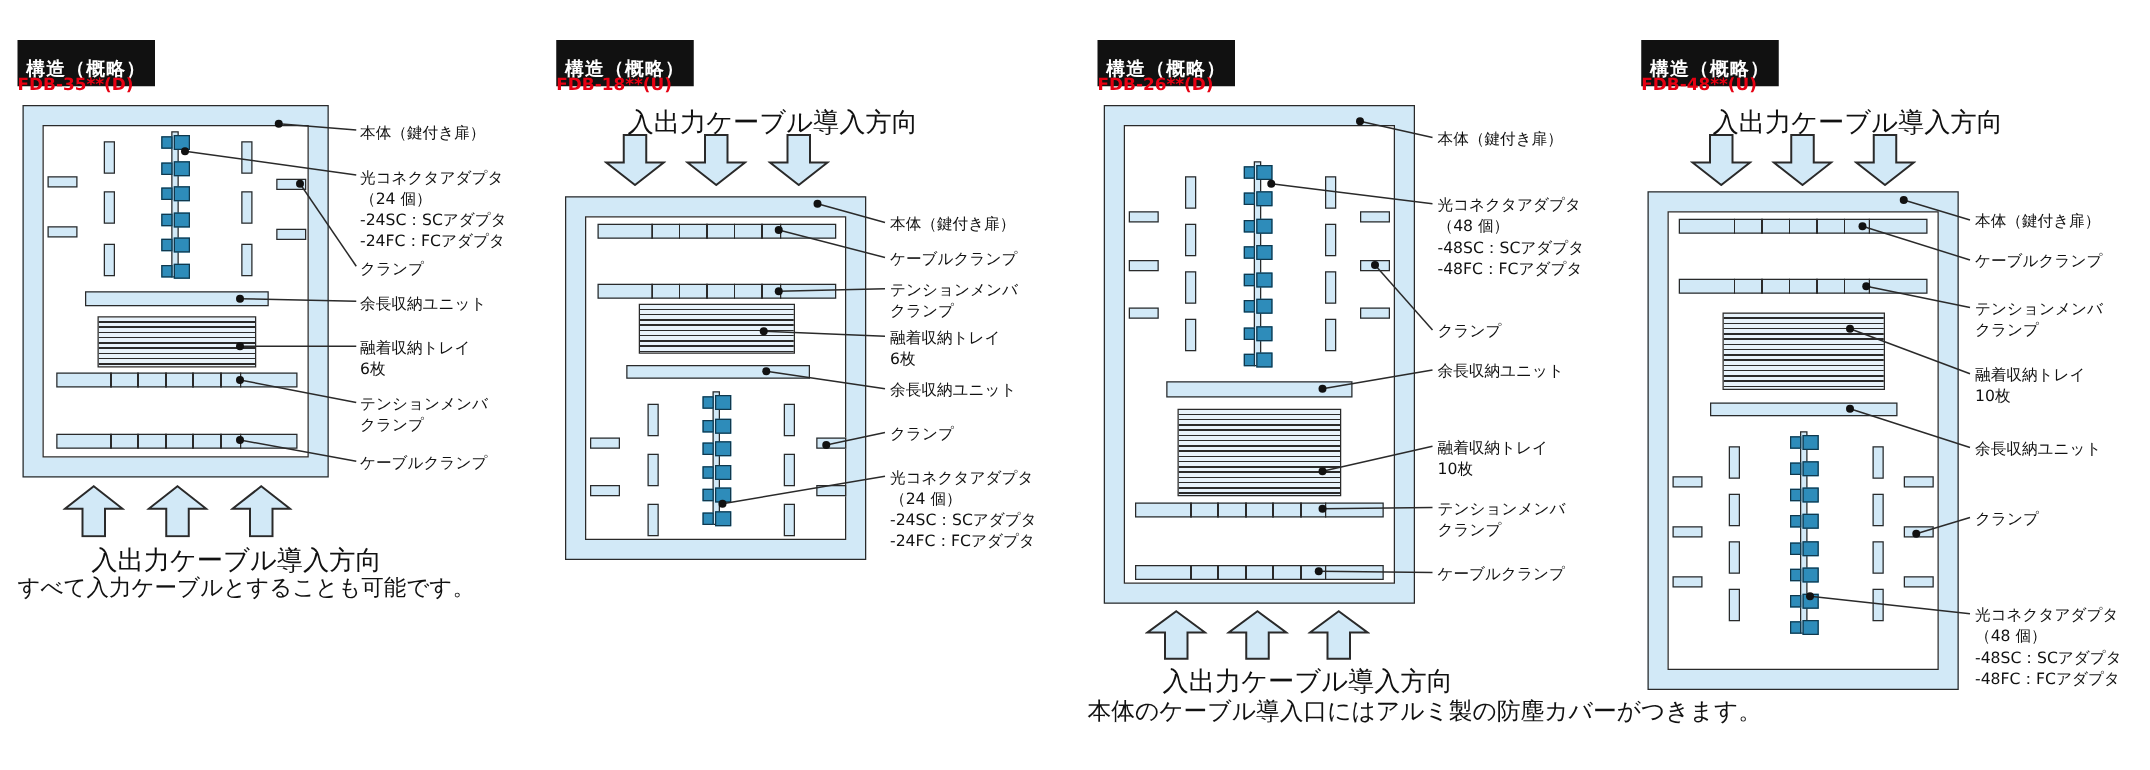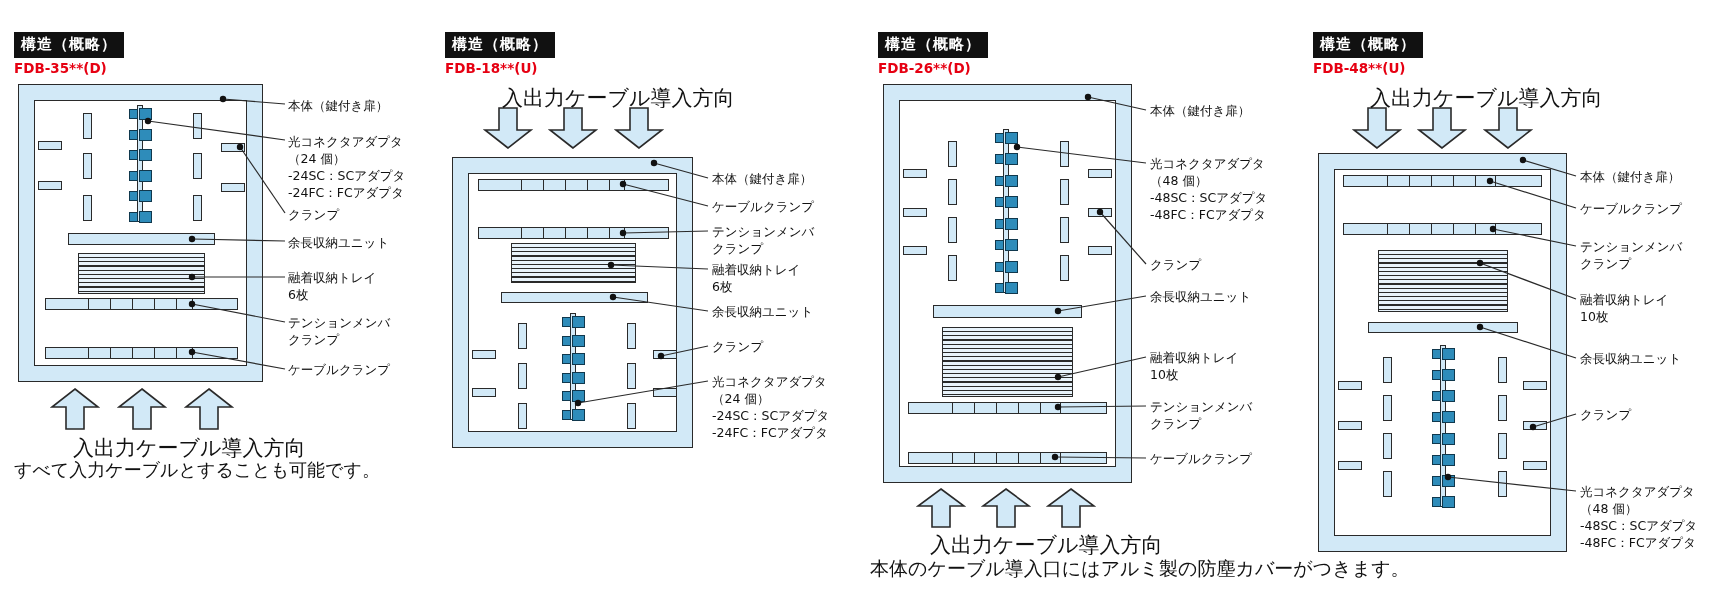--- a/index.html
+++ b/index.html
@@ -6,21 +6,21 @@
     --lb:#d2e9f7;      
     --lb2:#e8f3fb;     
     --dk:#2a2a2a;      
     --red:#e60012;
     --teal:#2e8cba;
   }
   *{box-sizing:border-box;margin:0;padding:0}
   body{font-family:"DejaVu Sans","Liberation Sans",sans-serif;background:#fff}
   .canvas{position:relative;width:1720px;height:616px;background:#fff;overflow:hidden}
   .hdr{position:absolute;background:#111;color:#fff;font-size:15px;font-weight:bold;
-       padding:3px 7px 4px;letter-spacing:1px;white-space:nowrap;z-index:4}
+       padding:14px 7px 4px;letter-spacing:1px;white-space:nowrap;z-index:4}
   .mdl{position:absolute;color:var(--red);font-size:13.5px;font-weight:bold;white-space:nowrap;z-index:4}
   .cab{position:absolute;background:var(--lb);border:1.6px solid var(--dk);z-index:1}
   .cabin{position:absolute;inset:15px;background:#fff;border:1.6px solid var(--dk)}
   .bar{position:absolute;background:var(--lb);border:1.4px solid var(--dk)}
   .segs{position:absolute;top:-1px;bottom:-1px;
         background:repeating-linear-gradient(to right,var(--dk) 0 1.3px,transparent 1.3px 22px);
         border-right:1.3px solid var(--dk)}
   .tray{position:absolute;border:1.4px solid var(--dk);
         background:repeating-linear-gradient(to bottom,var(--lb2) 0 3px,var(--dk) 3px 4.2px)}
   .strip{position:absolute;width:6px;background:var(--lb);border:1.2px solid var(--dk)}

